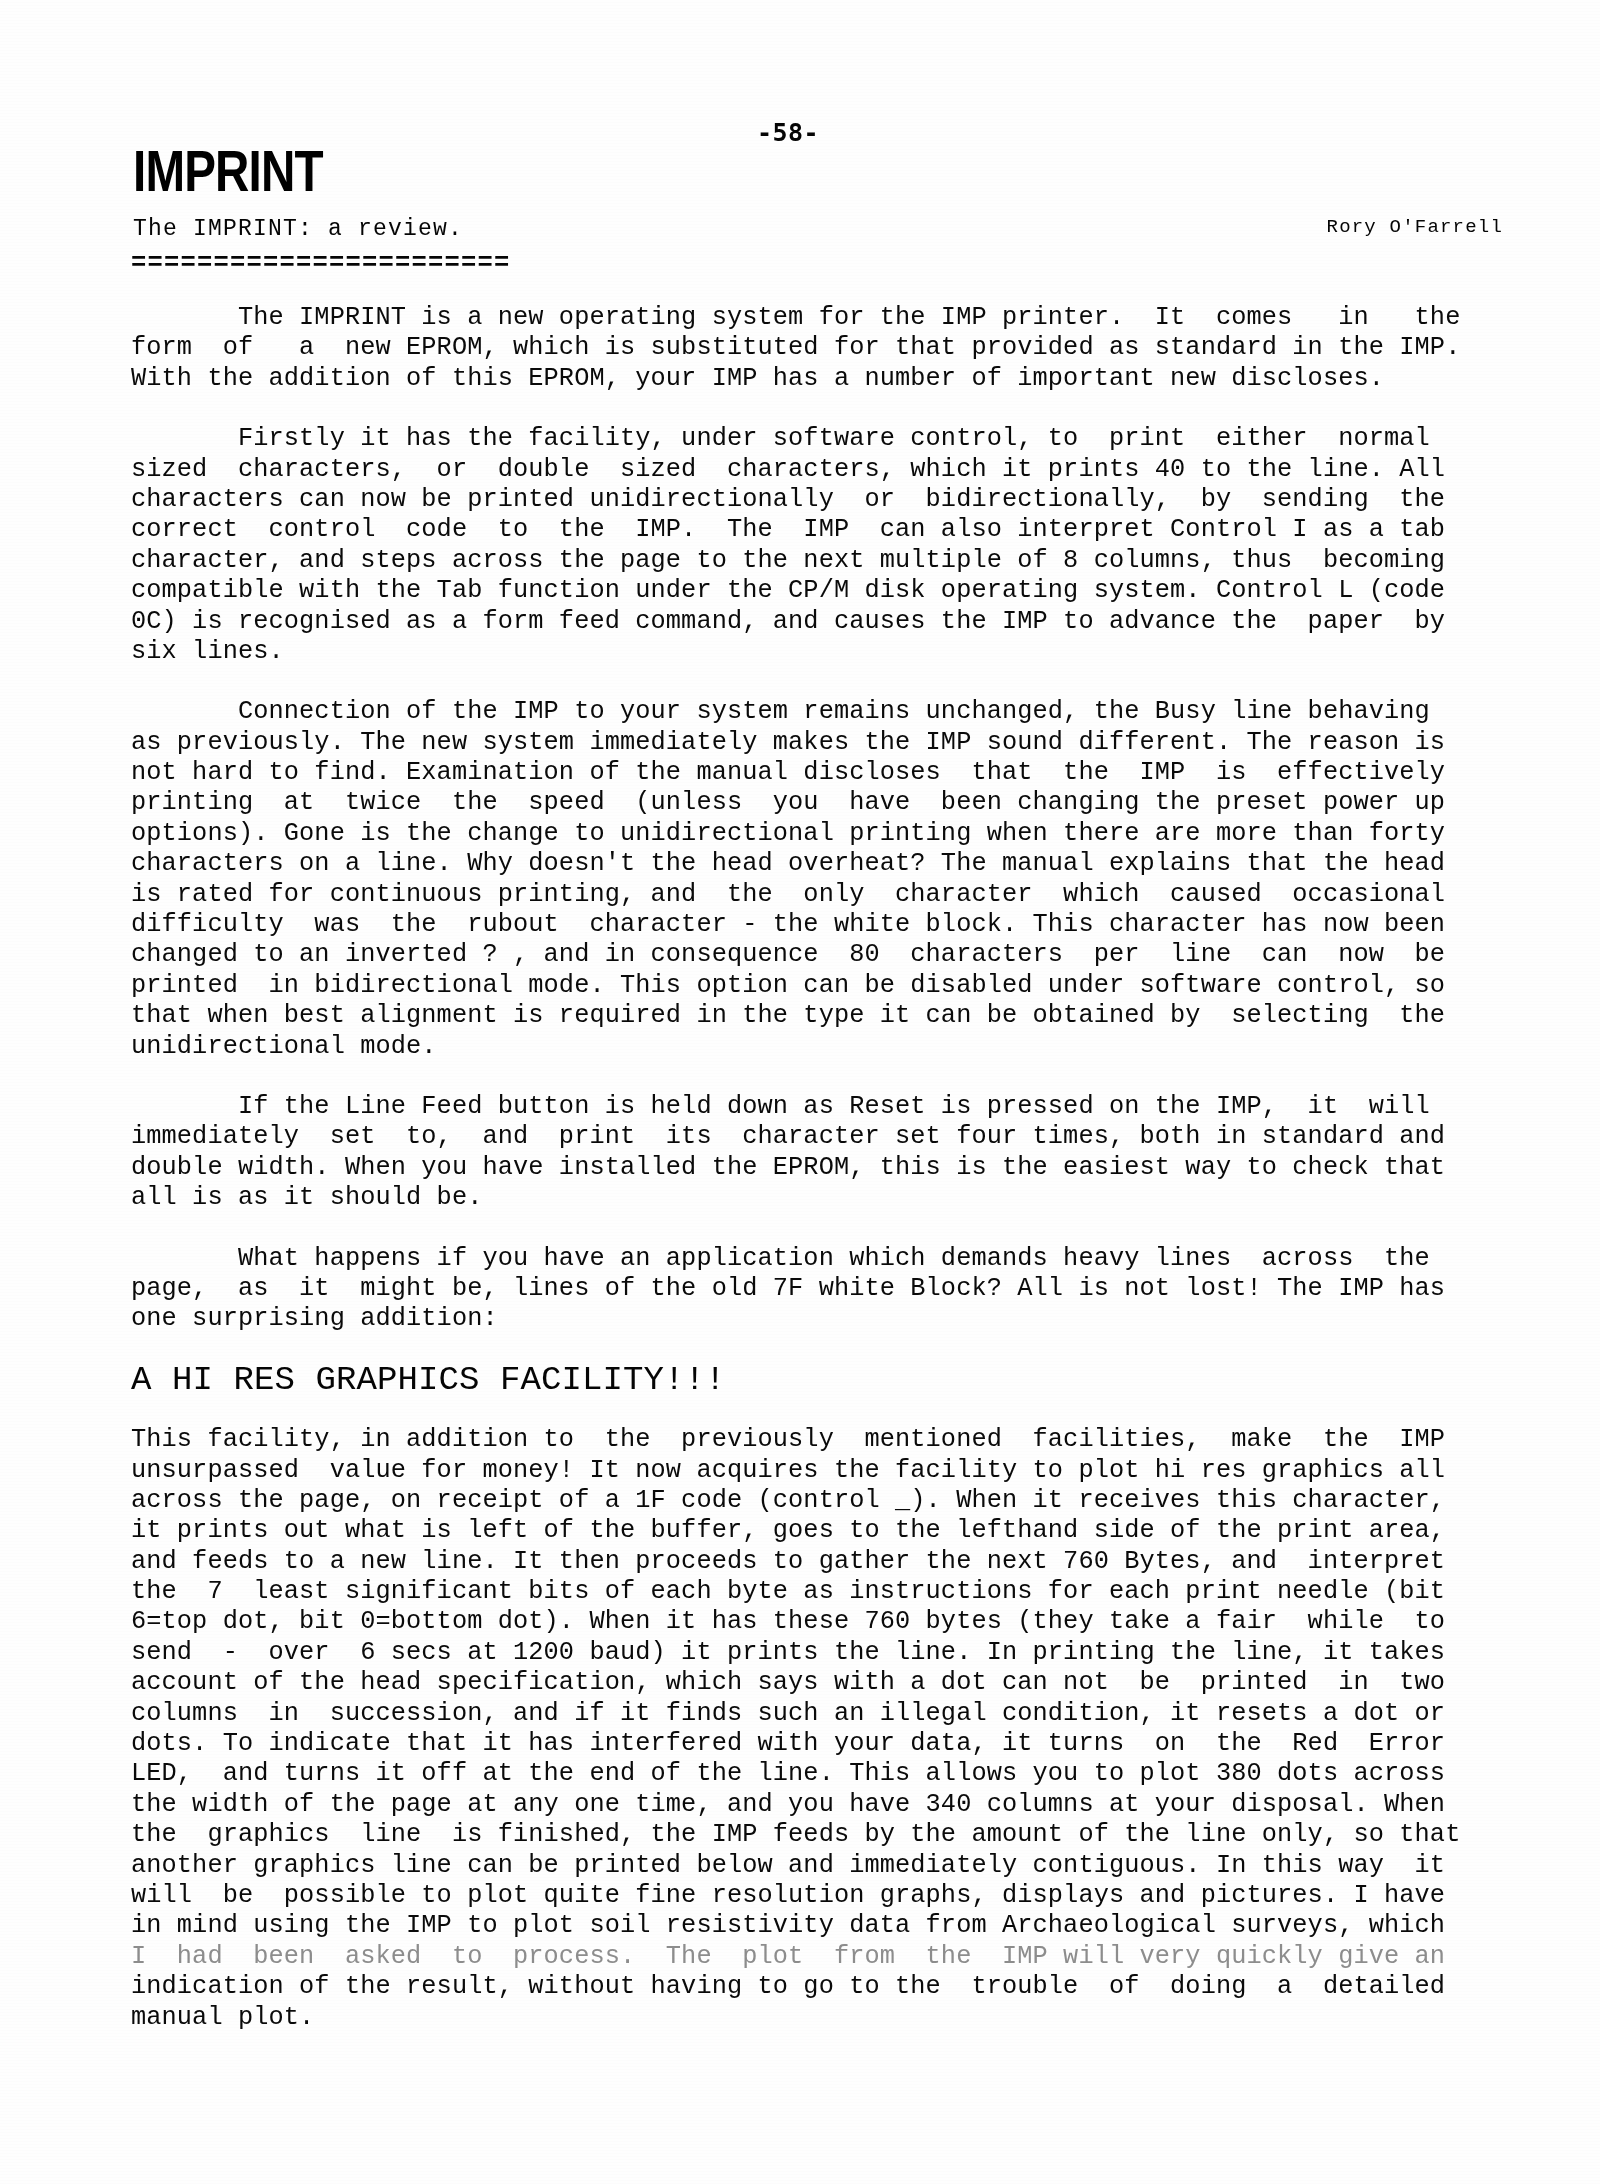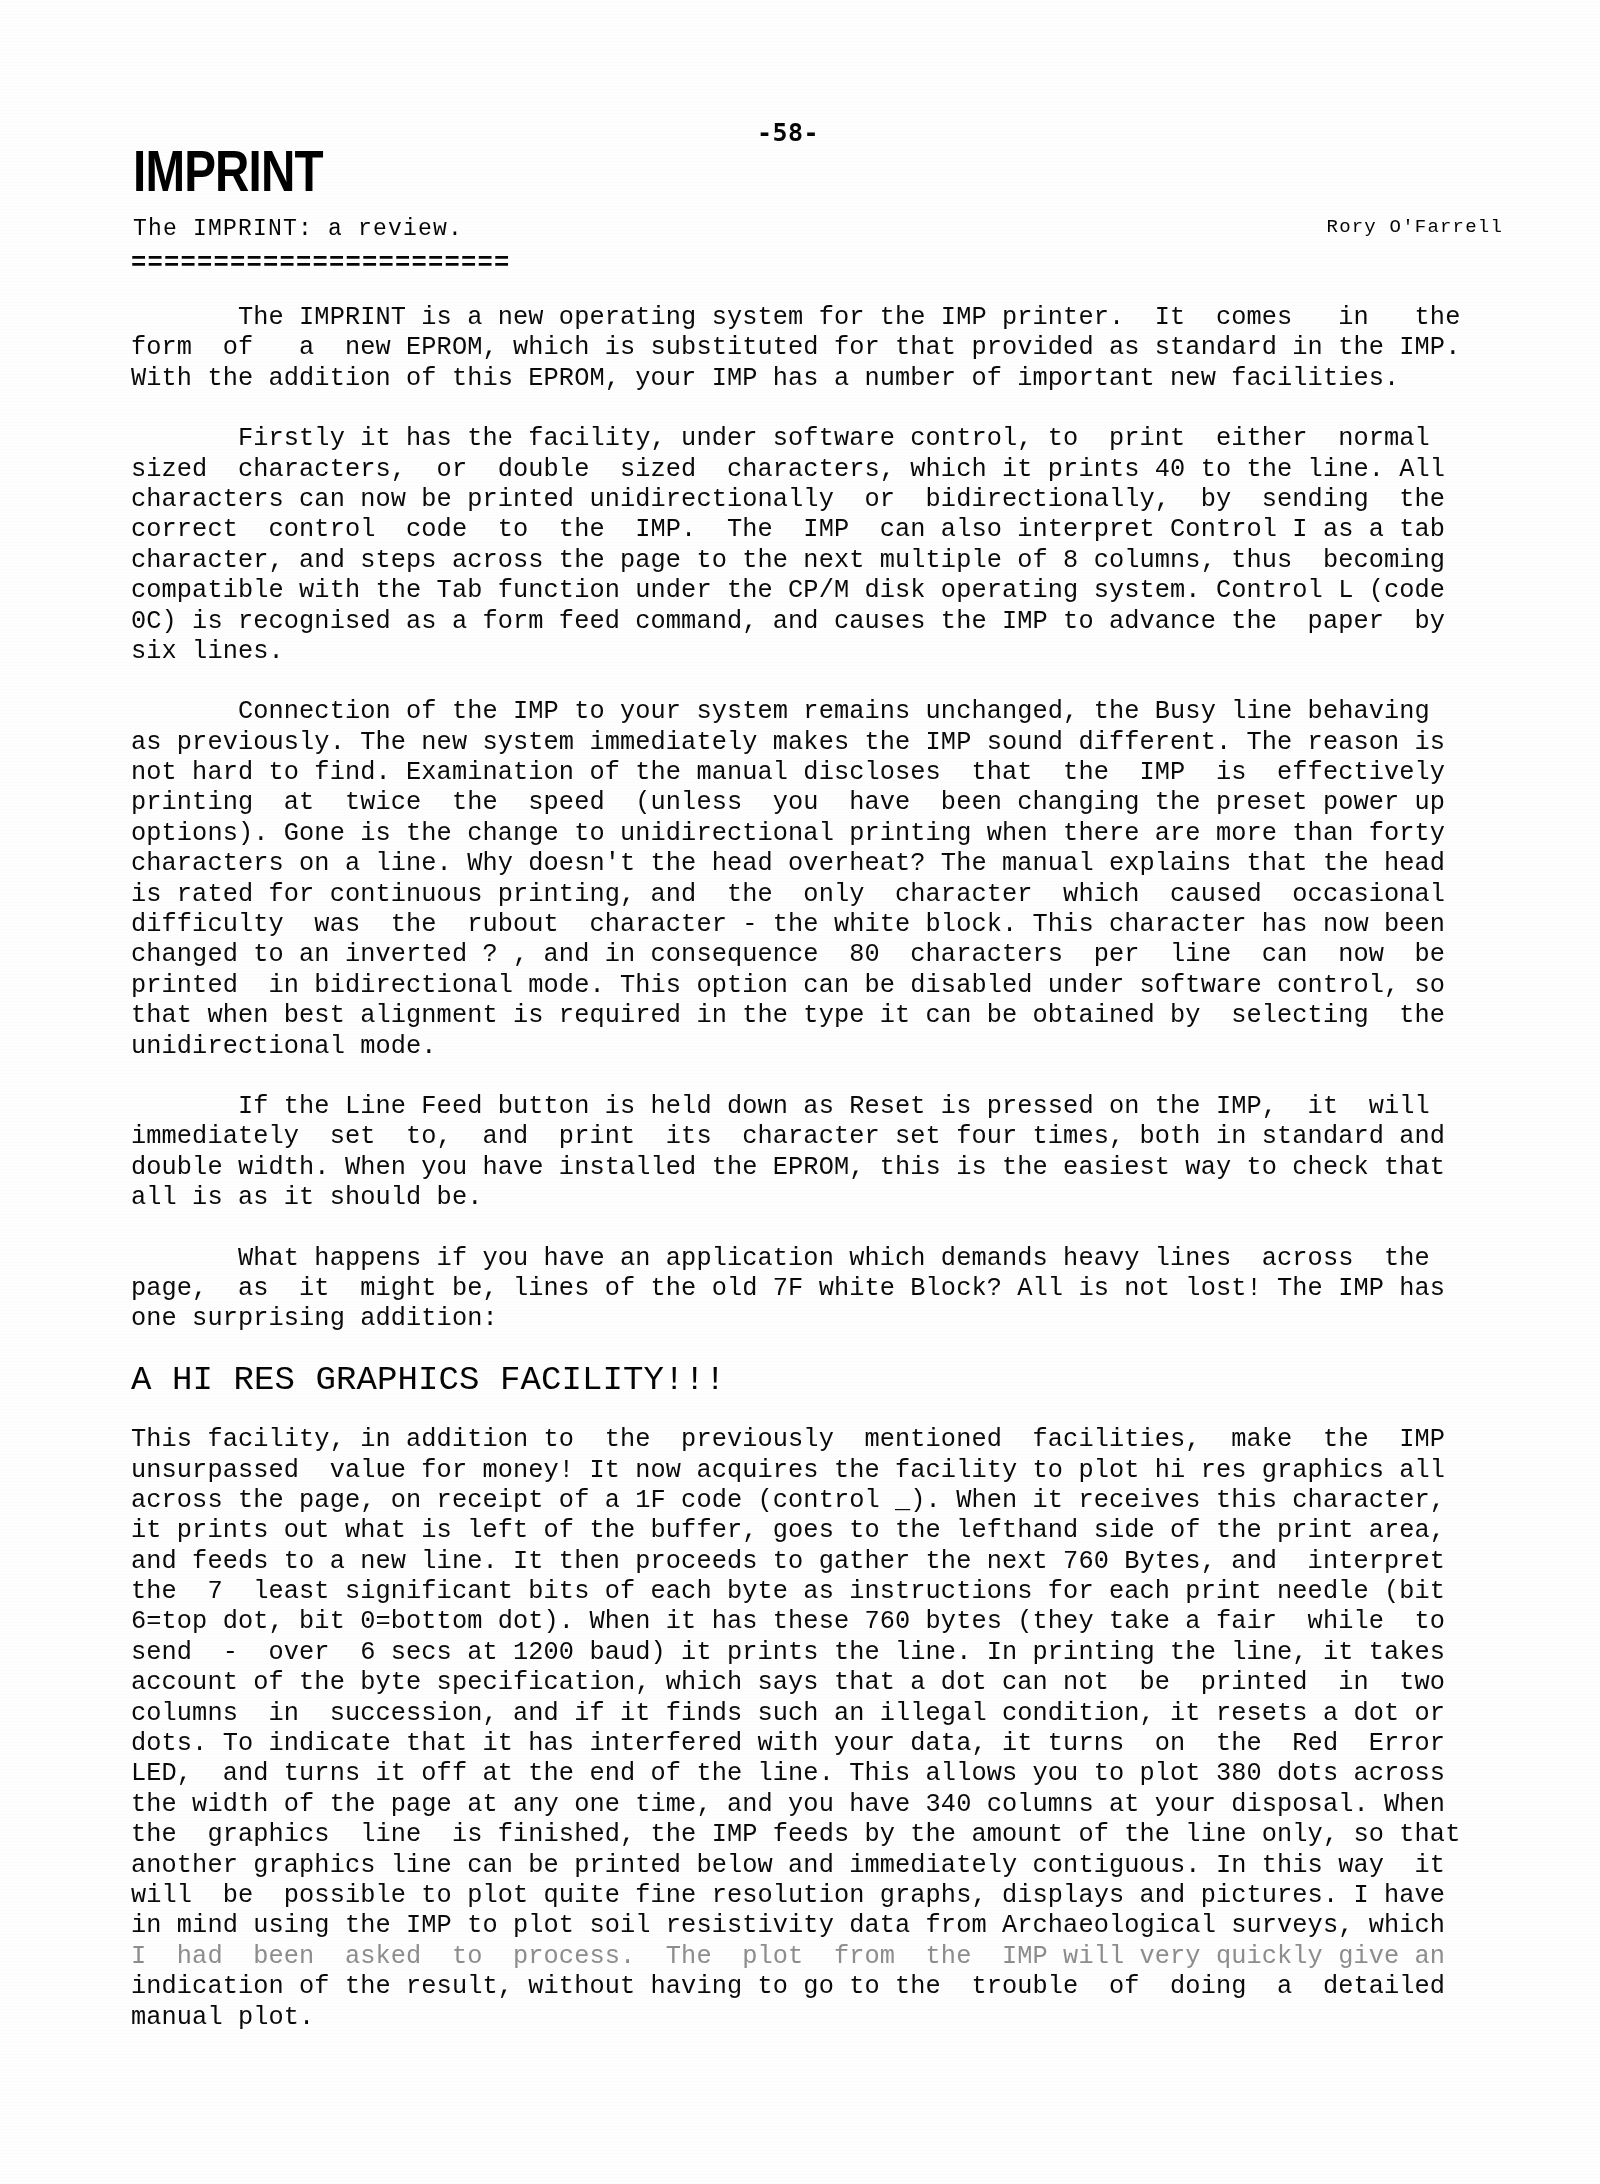--- a/index.html
+++ b/index.html
@@ -135,21 +135,21 @@
     <span class="subtitle-left">The IMPRINT: a review.</span>
     <span class="byline">Rory O'Farrell</span>
   </div>
   <div class="rule-eq">=======================</div>
 
   <div class="body">
 
     <div>
       <div class="line">       The IMPRINT is a new operating system for the IMP printer.  It  comes   in   the</div>
       <div class="line">form  of   a  new EPROM, which is substituted for that provided as standard in the IMP.</div>
-      <div class="line">With the addition of this EPROM, your IMP has a number of important new facilities.</div>
+      <div class="line">With the addition of this EPROM, your IMP has a number of important new discloses.</div>
     </div>
 
     <div class="gap-md"></div>
 
     <div>
       <div class="line">       Firstly it has the facility, under software control, to  print  either  normal</div>
       <div class="line">sized  characters,  or  double  sized  characters, which it prints 40 to the line. All</div>
       <div class="line">characters can now be printed unidirectionally  or  bidirectionally,  by  sending  the</div>
       <div class="line">correct  control  code  to  the  IMP.  The  IMP  can also interpret Control I as a tab</div>
       <div class="line">character, and steps across the page to the next multiple of 8 columns, thus  becoming</div>
@@ -200,21 +200,21 @@
 
     <div>
       <div class="line">This facility, in addition to  the  previously  mentioned  facilities,  make  the  IMP</div>
       <div class="line">unsurpassed  value for money! It now acquires the facility to plot hi res graphics all</div>
       <div class="line">across the page, on receipt of a 1F code (control _). When it receives this character,</div>
       <div class="line">it prints out what is left of the buffer, goes to the lefthand side of the print area,</div>
       <div class="line">and feeds to a new line. It then proceeds to gather the next 760 Bytes, and  interpret</div>
       <div class="line">the  7  least significant bits of each byte as instructions for each print needle (bit</div>
       <div class="line">6=top dot, bit 0=bottom dot). When it has these 760 bytes (they take a fair  while  to</div>
       <div class="line">send  -  over  6 secs at 1200 baud) it prints the line. In printing the line, it takes</div>
-      <div class="line">account of the byte specification, which says that a dot can not  be  printed  in  two</div>
+      <div class="line">account of the head specification, which says with a dot can not  be  printed  in  two</div>
       <div class="line">columns  in  succession, and if it finds such an illegal condition, it resets a dot or</div>
       <div class="line">dots. To indicate that it has interfered with your data, it turns  on  the  Red  Error</div>
       <div class="line">LED,  and turns it off at the end of the line. This allows you to plot 380 dots across</div>
       <div class="line">the width of the page at any one time, and you have 340 columns at your disposal. When</div>
       <div class="line">the  graphics  line  is finished, the IMP feeds by the amount of the line only, so that</div>
       <div class="line">another graphics line can be printed below and immediately contiguous. In this way  it</div>
       <div class="line">will  be  possible to plot quite fine resolution graphs, displays and pictures. I have</div>
       <div class="line">in mind using the IMP to plot soil resistivity data from Archaeological surveys, which</div>
       <div class="line faded">I  had  been  asked  to  process.  The  plot  from  the  IMP will very quickly give an</div>
       <div class="line">indication of the result, without having to go to the  trouble  of  doing  a  detailed</div>

